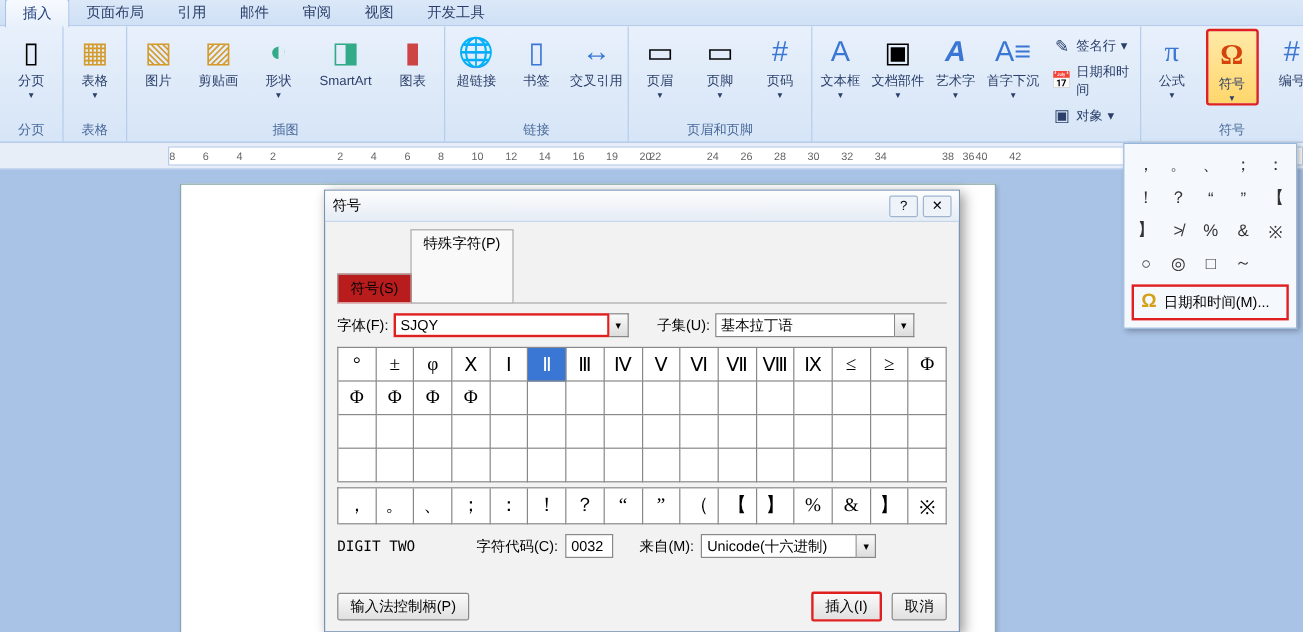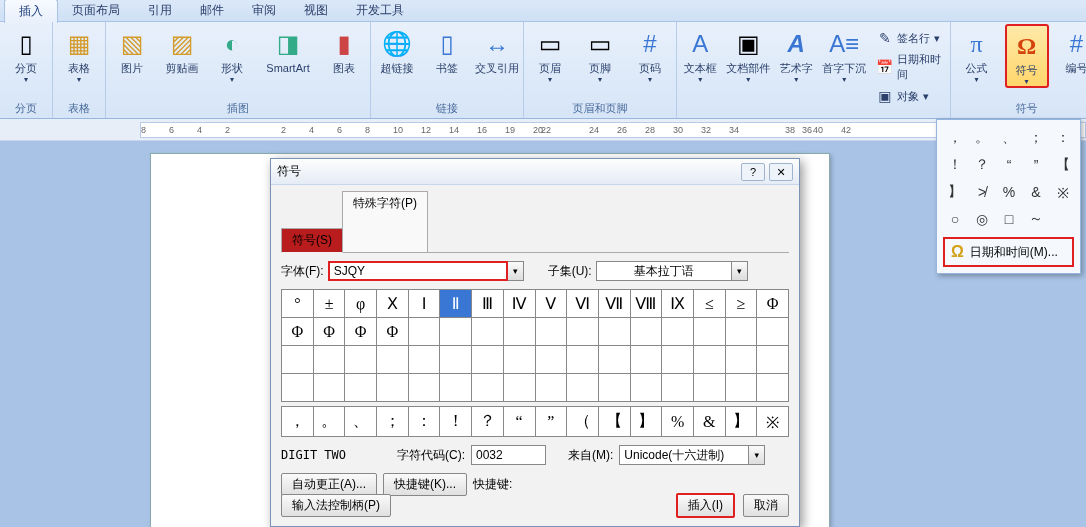--- a/index.html
+++ b/index.html
@@ -305,21 +305,21 @@
 
     <div class="row">
       <label>字体(F):</label>
       <div class="combo">
         <input class="finput red" style="width: 180px;" value="SJQY">
         <div class="arrow">▾</div>
       </div>
       <span style="width:24px"></span>
       <label>子集(U):</label>
       <div class="combo">
-        <input class="finput" style="width: 136px; text-align: center;" value="基本拉丁语">
+        <input class="finput" style="width: 150px;" value="基本拉丁语">
         <div class="arrow">▾</div>
       </div>
     </div>
 
     <div class="char-grid" id="chargrid">
         <span>°</span>
         <span>±</span>
         <span>φ</span>
         <span>Ⅹ</span>
         <span>Ⅰ</span>
@@ -399,34 +399,29 @@
         <span>】</span>
         <span>%</span>
         <span>&amp;</span>
         <span>】</span>
         <span>※</span>
       </div>
 
     <div class="info-row">
       <span class="lblv" style="width:110px">DIGIT TWO</span>
       <label>字符代码(C):</label>
-      <input class="finput" style="width: 75px;" value="0032">
+      <input class="finput" style="width: 40px;" value="0032">
       <span style="width:10px"></span>
       <label>来自(M):</label>
       <div class="combo">
         <input class="finput" style="width: 130px;" value="Unicode(十六进制)">
         <div class="arrow">▾</div>
       </div>
     </div>
 
-    <div class="info-row">
-      <button class="btn">自动更正(A)...</button>
-      <button class="btn">快捷键(K)...</button>
-      <span>快捷键:</span>
-    </div>
   </div>
   <div class="bottom-row">
     <button class="btn">输入法控制柄(P)</button>
     <span class="spacer"></span>
     <button class="btn red">插入(I)</button>
     <span style="width:8px"></span>
     <button class="btn">取消</button>
   </div>
 </div>
 

